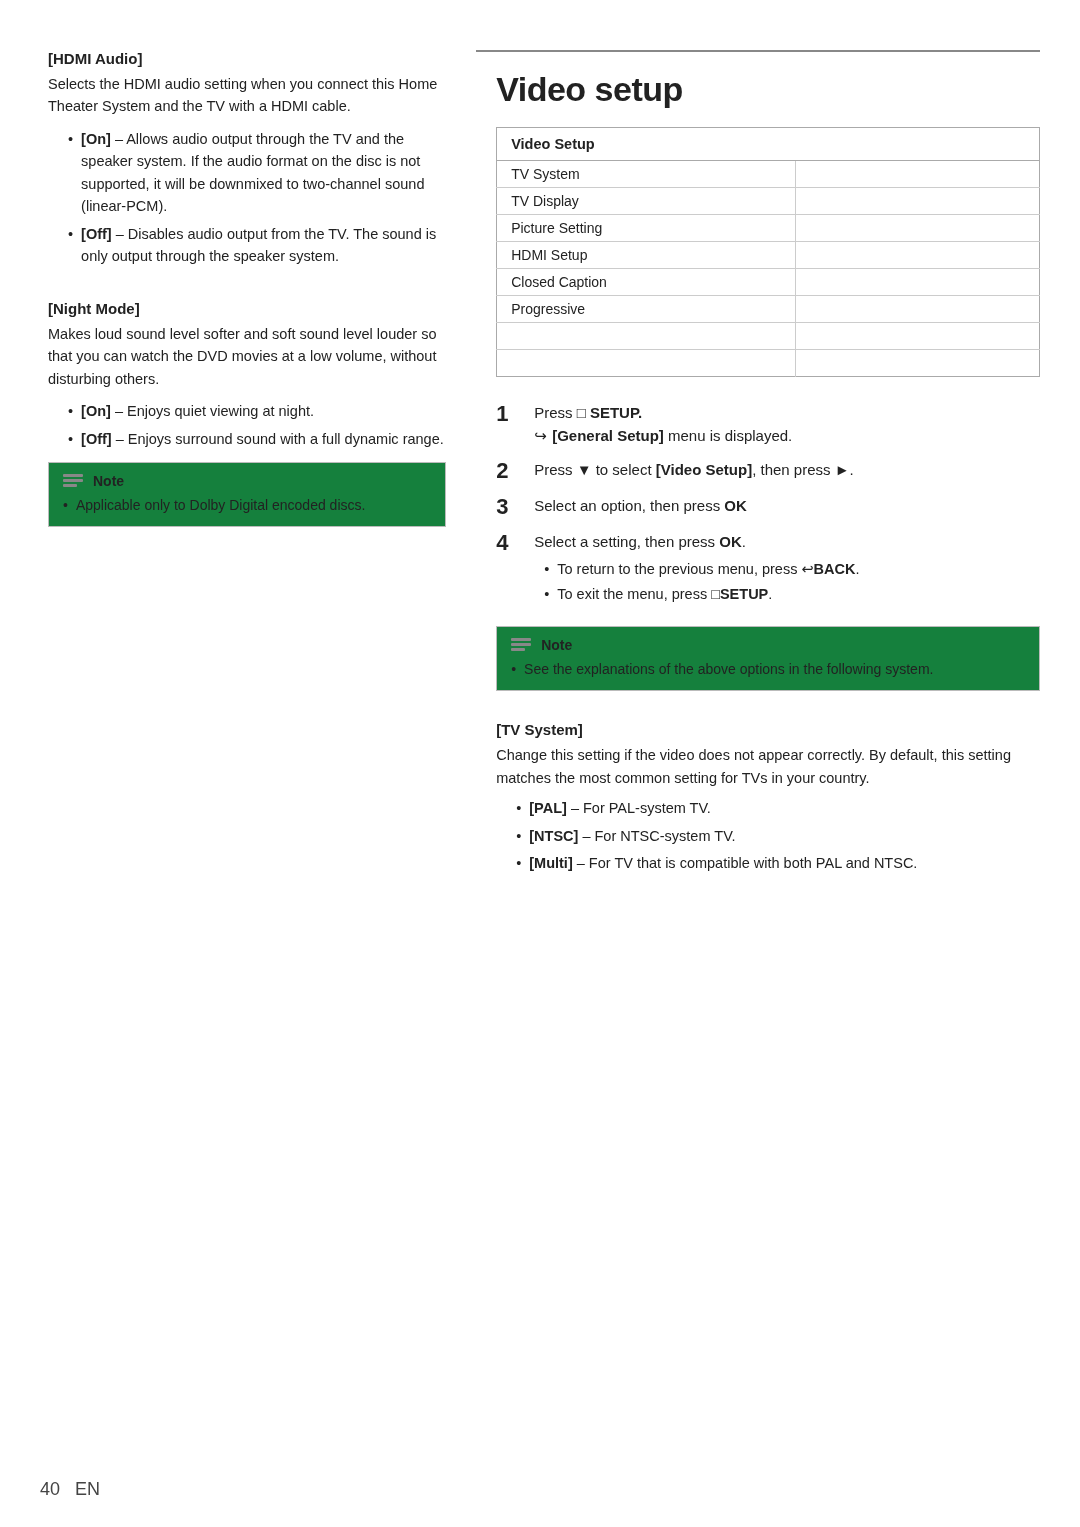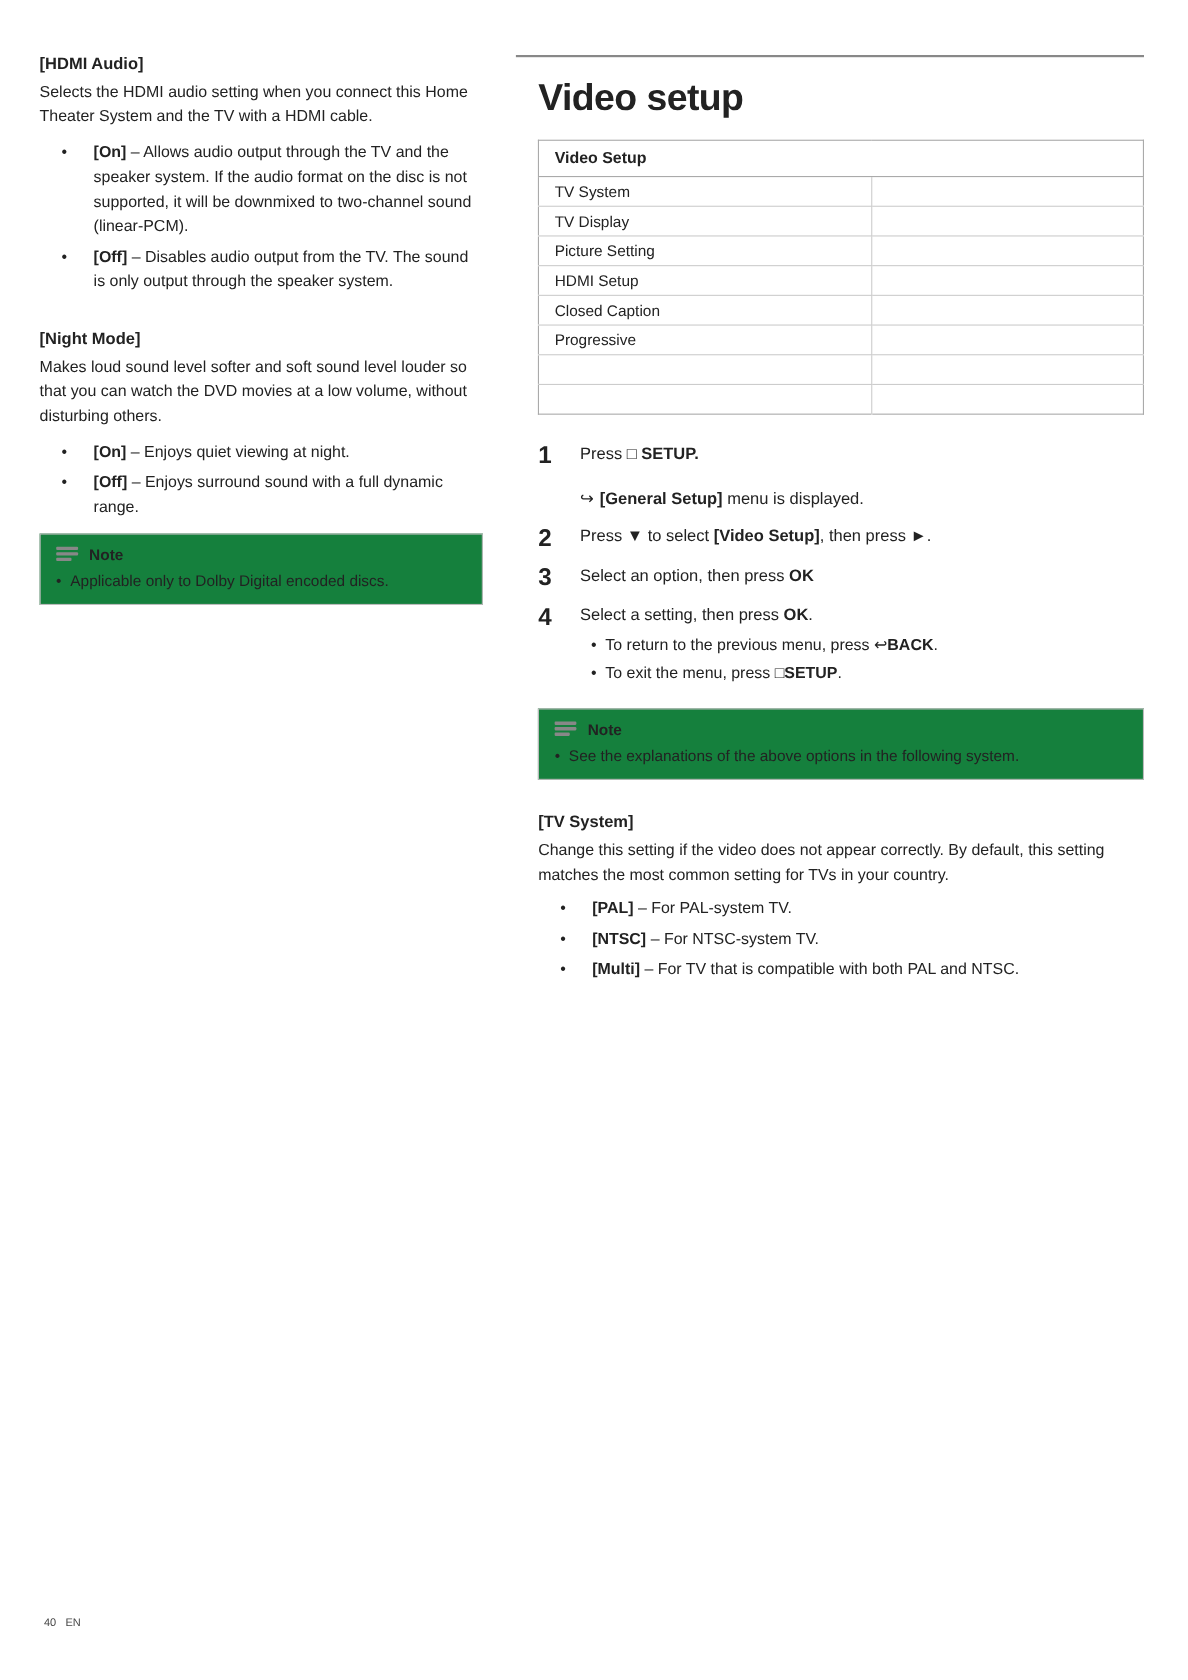--- a/index.html
+++ b/index.html
@@ -8,21 +8,21 @@
       min-height: 1527px;
       background: #fff;
       font-family: Arial, Helvetica, sans-serif;
       font-size: 15px;
       color: #222;
     }
     .page {
       display: flex;
       width: 1080px;
       min-height: 1527px;
-      padding: 50px 40px 50px 36px;
+      padding: 50px 40px 50px 48px;
     }
     .left-col {
       width: 440px;
       padding-right: 30px;
       padding-top: 0;
     }
     .right-col {
       width: 580px;
       padding-left: 20px;
       border-top: 2.5px solid #888;
@@ -51,21 +51,20 @@
       margin-bottom: 5px;
     }
     .bullet-list li::before {
       content: "•";
       margin-right: 8px;
       margin-left: 20px;
       flex-shrink: 0;
     }
     .bullet-list li .indent {
       display: block;
-      margin-left: 16px;
     }
     .note-box {
       border: 1.5px solid #bbb;
       padding: 10px 14px;
       margin: 12px 0 22px 0;
       background: #15803d;
     }
     .note-header {
       display: flex;
       align-items: center;
@@ -125,21 +124,20 @@
       margin-right: 8px;
       line-height: 1.2;
     }
     .step-content {
       flex: 1;
     }
     .step-content .arrow-line {
       display: block;
       padding-left: 18px;
       position: relative;
-      margin-top: 18px;
     }
     .step-content .arrow-line::before {
       content: "↪";
       position: absolute;
       left: 0;
       top: 0;
     }
     .step-sub-list {
       list-style: none;
       margin-top: 4px;
@@ -158,23 +156,23 @@
       flex-shrink: 0;
     }
     .bold-inline { font-weight: bold; }
     .right-section-body {
       font-size: 14.5px;
       line-height: 1.55;
       margin-bottom: 8px;
     }
     .page-footer {
       position: absolute;
-      bottom: 46px;
+      bottom: 27px;
       left: 40px;
-      font-size: 10px;
+      font-size: 18px;
       color: #444;
     }
     .video-table-inner {
       width: 100%;
       border: 1.5px solid #aaa;
       border-collapse: collapse;
       margin-bottom: 24px;
     }
     .video-table-inner thead td {
       font-weight: bold;

